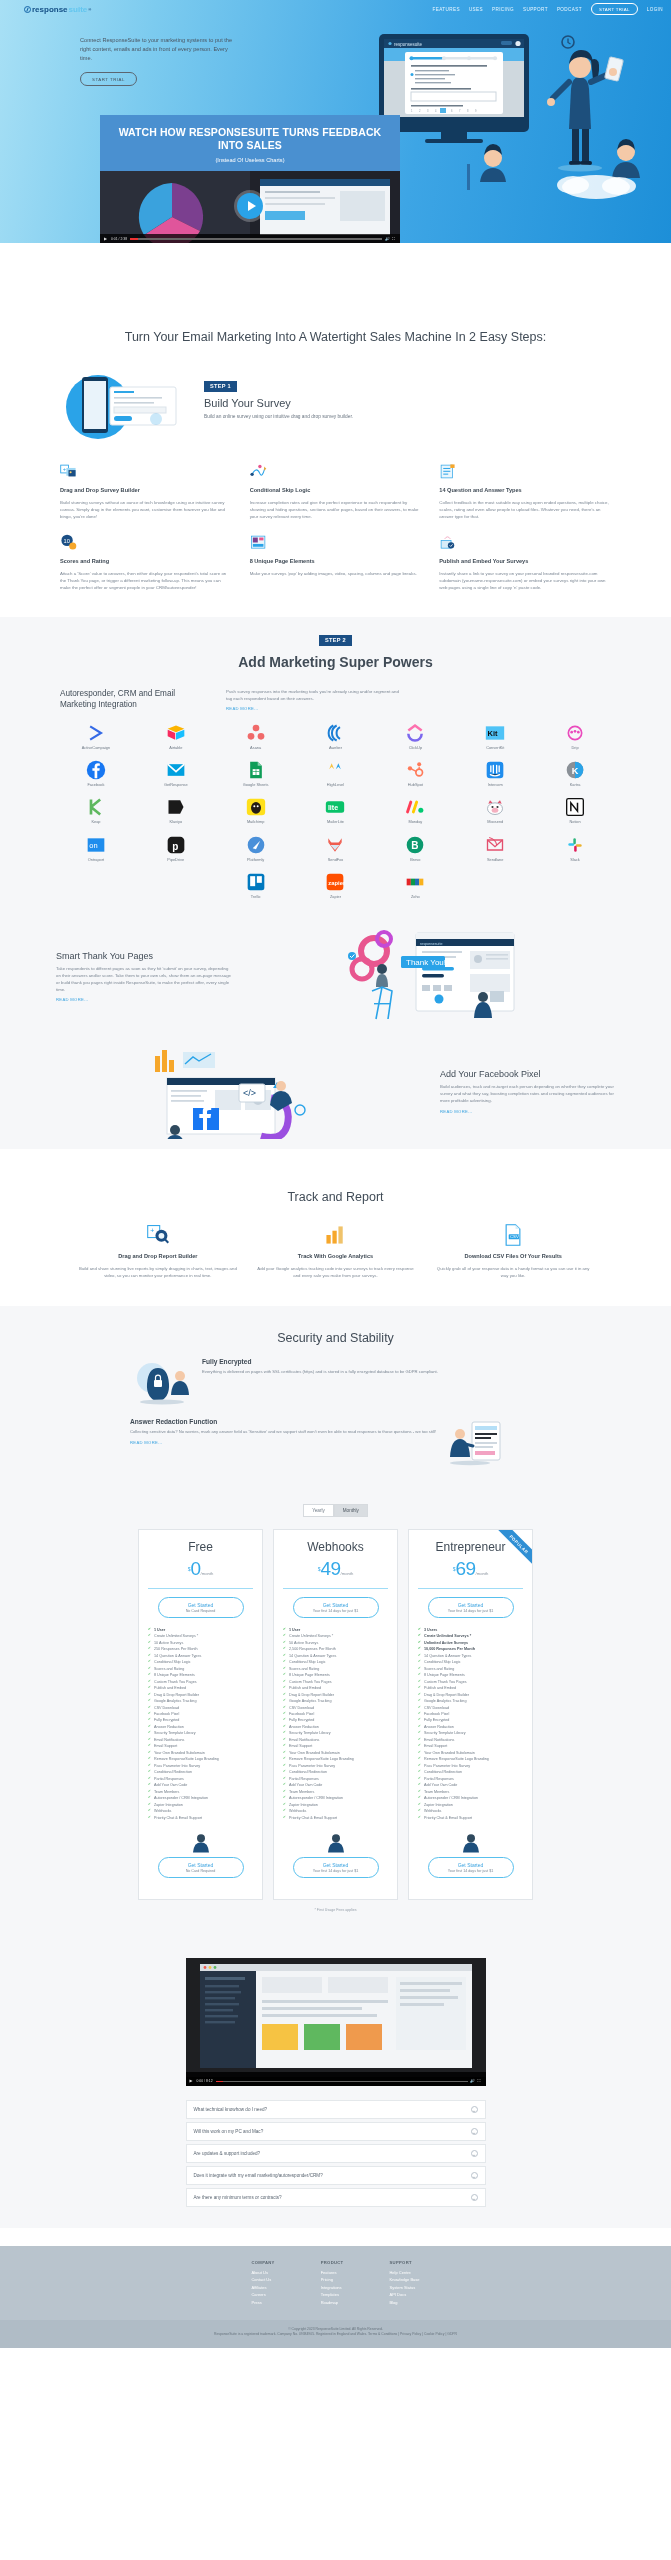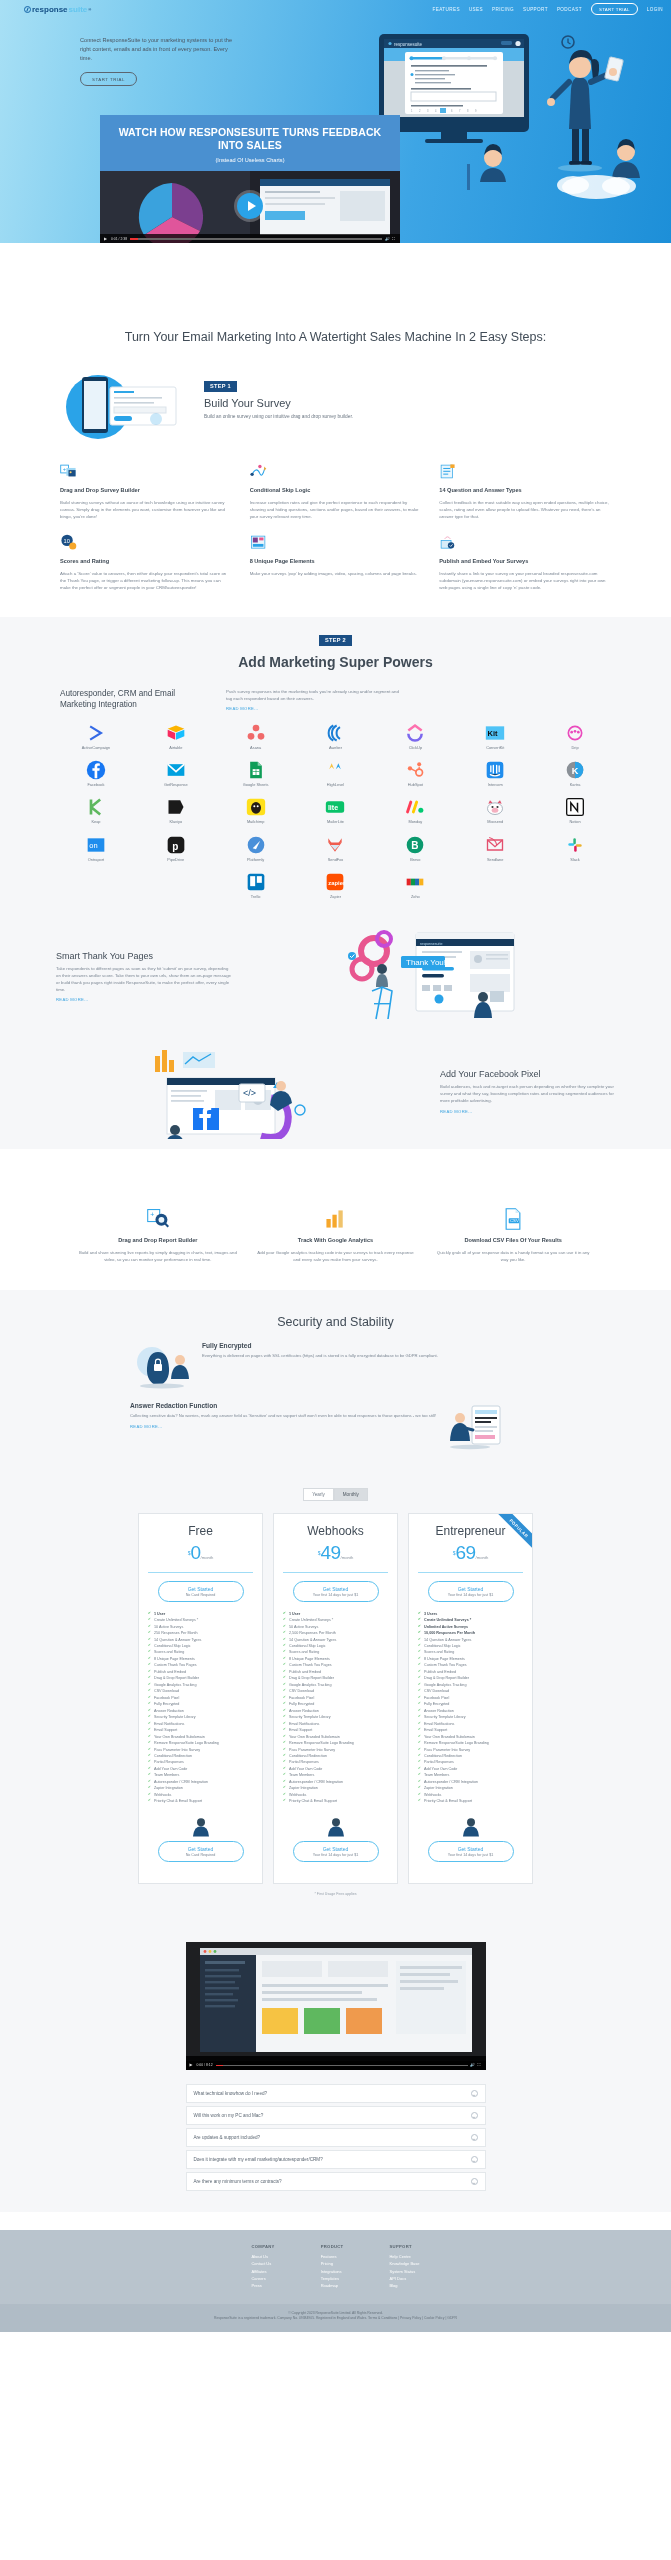--- a/index.html
+++ b/index.html
@@ -842,20 +842,21 @@
       </svg>
       <div class="split-txt">
         <h3>Add Your Facebook Pixel</h3>
         <div class="p">Build audiences, track and re-target each person depending on whether they complete your survey and what they say, boosting completion rates and creating segmented audiences for more profitable advertising.</div>
         <span class="readmore">READ MORE...</span>
       </div>
     </div>
   </section>
 
   <section class="sec sec-white tr">
+    <h2 class="h2c">Track and Report</h2>
     <div class="tgrid">
       <div>
         <div class="ico">
           <svg viewBox="0 0 28 28" width="24" height="24">
             <rect x="2" y="3" width="14" height="14" fill="none" stroke="#2aa3e8" stroke-width="1.2"></rect>
             <text x="5" y="12" font-size="8" fill="#2aa3e8">+</text>
             <circle cx="18" cy="15" r="7" fill="#1b4f85"></circle>
             <circle cx="18" cy="15" r="3.4" fill="#eaf6fd"></circle>
             <path d="M22 19 l4 4" stroke="#1b4f85" stroke-width="2.4"></path>
           </svg>

